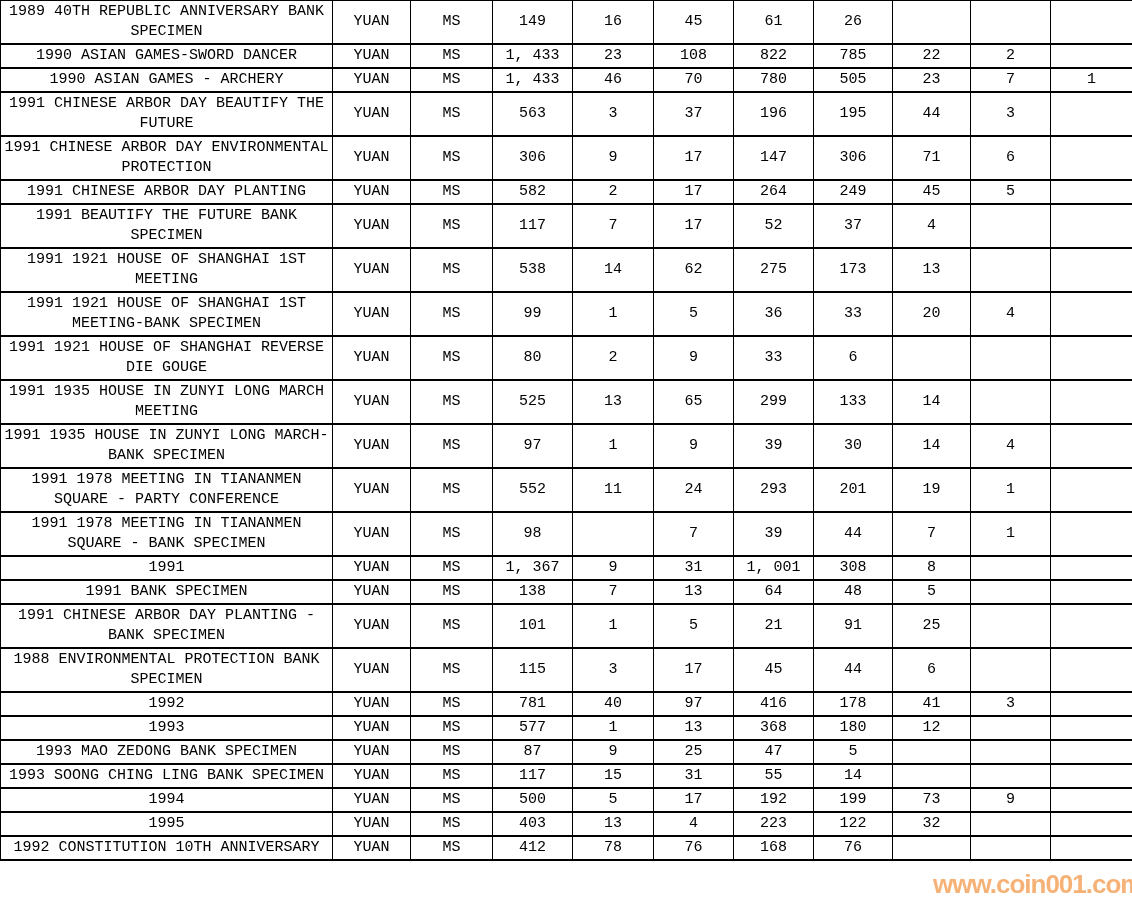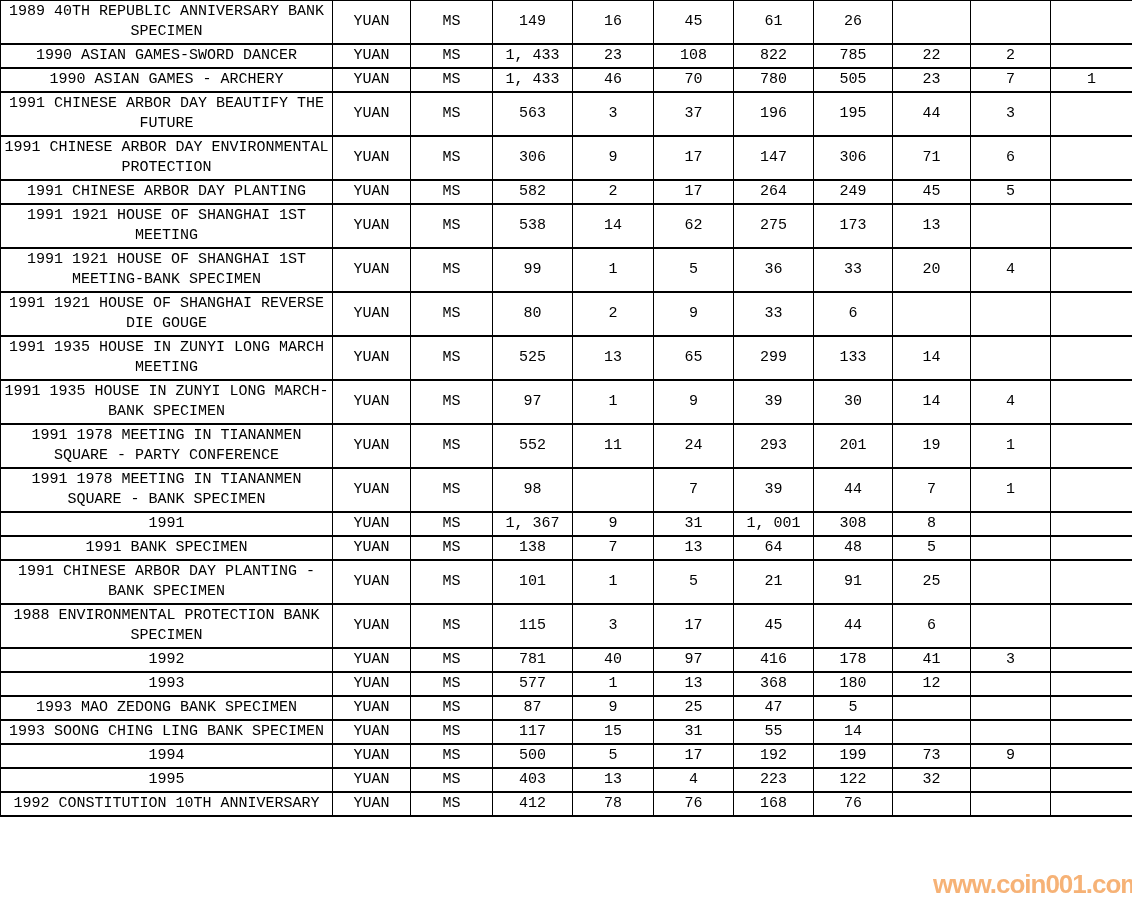--- a/index.html
+++ b/index.html
@@ -152,20 +152,33 @@
           <td>582</td>
           <td>2</td>
           <td>17</td>
           <td>264</td>
           <td>249</td>
           <td>45</td>
           <td>5</td>
           <td></td>
         </tr>
         <tr>
+          <td>1991 BEAUTIFY THE FUTURE BANK SPECIMEN</td>
+          <td>YUAN</td>
+          <td>MS</td>
+          <td>117</td>
+          <td>7</td>
+          <td>17</td>
+          <td>52</td>
+          <td>37</td>
+          <td>4</td>
+          <td></td>
+          <td></td>
+        </tr>
+        <tr>
           <td>1991 1921 HOUSE OF SHANGHAI 1ST MEETING</td>
           <td>YUAN</td>
           <td>MS</td>
           <td>538</td>
           <td>14</td>
           <td>62</td>
           <td>275</td>
           <td>173</td>
           <td>13</td>
           <td></td>

